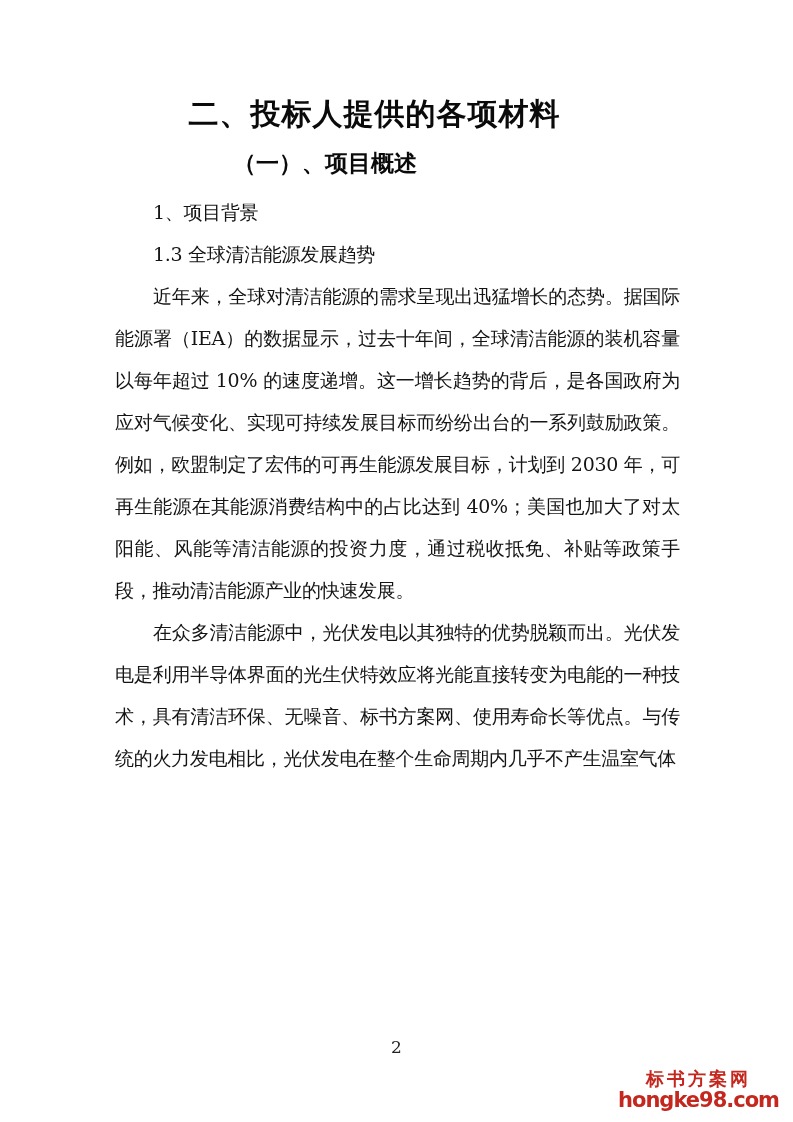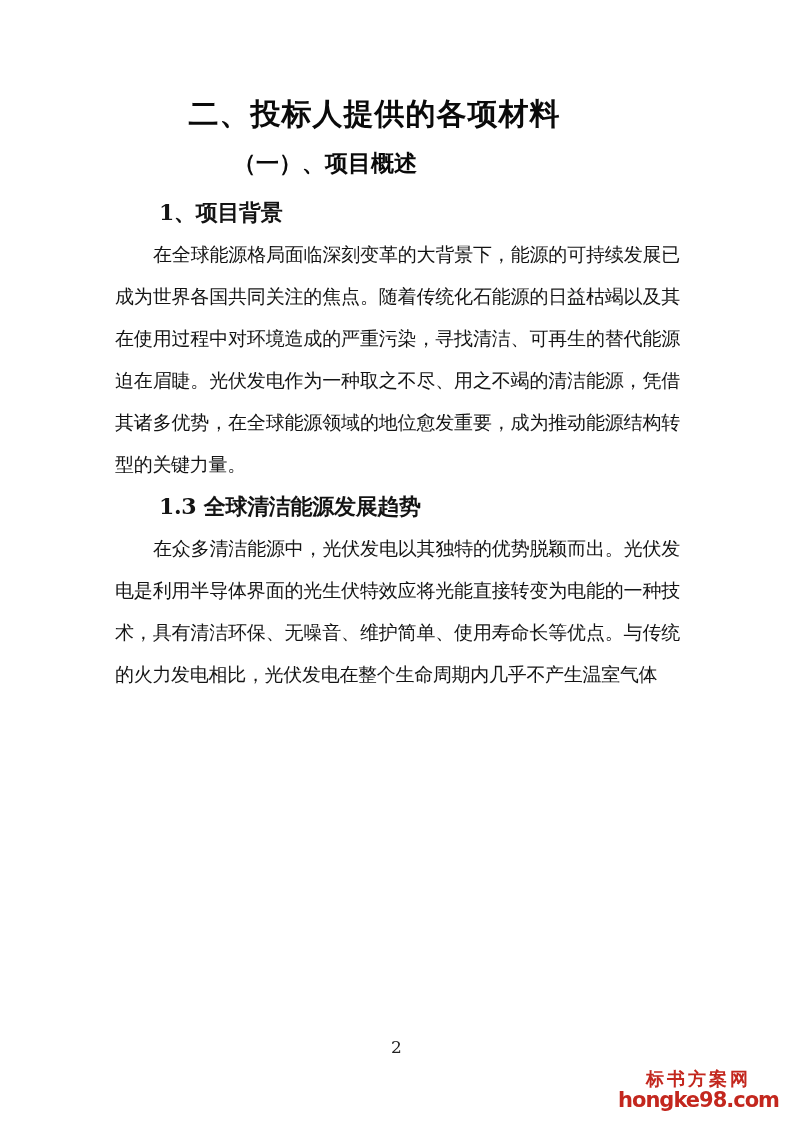--- a/index.html
+++ b/index.html
@@ -54,22 +54,22 @@
   .doc-body p {
     margin: 0;
     padding: 0;
     text-indent: 2em;
   }
   .doc-body .sec-heading {
     margin: 0;
     padding: 0;
     text-indent: 2em;
     text-align: left;
-    font-weight: bold;
-    font-size: 22px;
+    font-weight: normal;
+    font-size: 19px;
   }
   .page-number {
     position: absolute;
     top: 1036px;
     left: 0;
     width: 793px;
     text-align: center;
     font-size: 17px;
     line-height: 22px;
     color: #222222;
@@ -99,23 +99,23 @@
 <body>
 
 <div class="page">
 
   <div class="doc-title">二、投标人提供的各项材料</div>
 
   <div class="doc-subtitle">（一）、项目概述</div>
 
   <div class="doc-body">
     <div class="sec-heading">1、项目背景</div>
-    <p>在全球能源格局面临深刻变革的大背景下，能源的可持续发展已成为世界各国共同关注的焦点。随着传统化石能源的日益枯竭以及其在使用过程中对环境造成的严重污染，寻找清洁、可再生的替代能源迫在眉睫。光伏发电作为一种取之不尽、用之不竭的清洁能源，凭借其诸多优势，在全球能源领域的地位愈发重要，成为推动能源结构转型的关键力量。</p>
     <div class="sec-heading">1.3 全球清洁能源发展趋势</div>
-    <p>在众多清洁能源中，光伏发电以其独特的优势脱颖而出。光伏发电是利用半导体界面的光生伏特效应将光能直接转变为电能的一种技术，具有清洁环保、无噪音、维护简单、使用寿命长等优点。与传统的火力发电相比，光伏发电在整个生命周期内几乎不产生温室气体</p>
+    <p>近年来，全球对清洁能源的需求呈现出迅猛增长的态势。据国际能源署（IEA）的数据显示，过去十年间，全球清洁能源的装机容量以每年超过 10% 的速度递增。这一增长趋势的背后，是各国政府为应对气候变化、实现可持续发展目标而纷纷出台的一系列鼓励政策。例如，欧盟制定了宏伟的可再生能源发展目标，计划到 2030 年，可再生能源在其能源消费结构中的占比达到 40%；美国也加大了对太阳能、风能等清洁能源的投资力度，通过税收抵免、补贴等政策手段，推动清洁能源产业的快速发展。</p>
+    <p>在众多清洁能源中，光伏发电以其独特的优势脱颖而出。光伏发电是利用半导体界面的光生伏特效应将光能直接转变为电能的一种技术，具有清洁环保、无噪音、标书方案网、使用寿命长等优点。与传统的火力发电相比，光伏发电在整个生命周期内几乎不产生温室气体</p>
   </div>
 
   <div class="page-number">2</div>
 
   <div class="watermark">
     <div class="wm-name">标书方案网</div>
     <div class="wm-url">hongke98.com</div>
   </div>
 
 </div>

